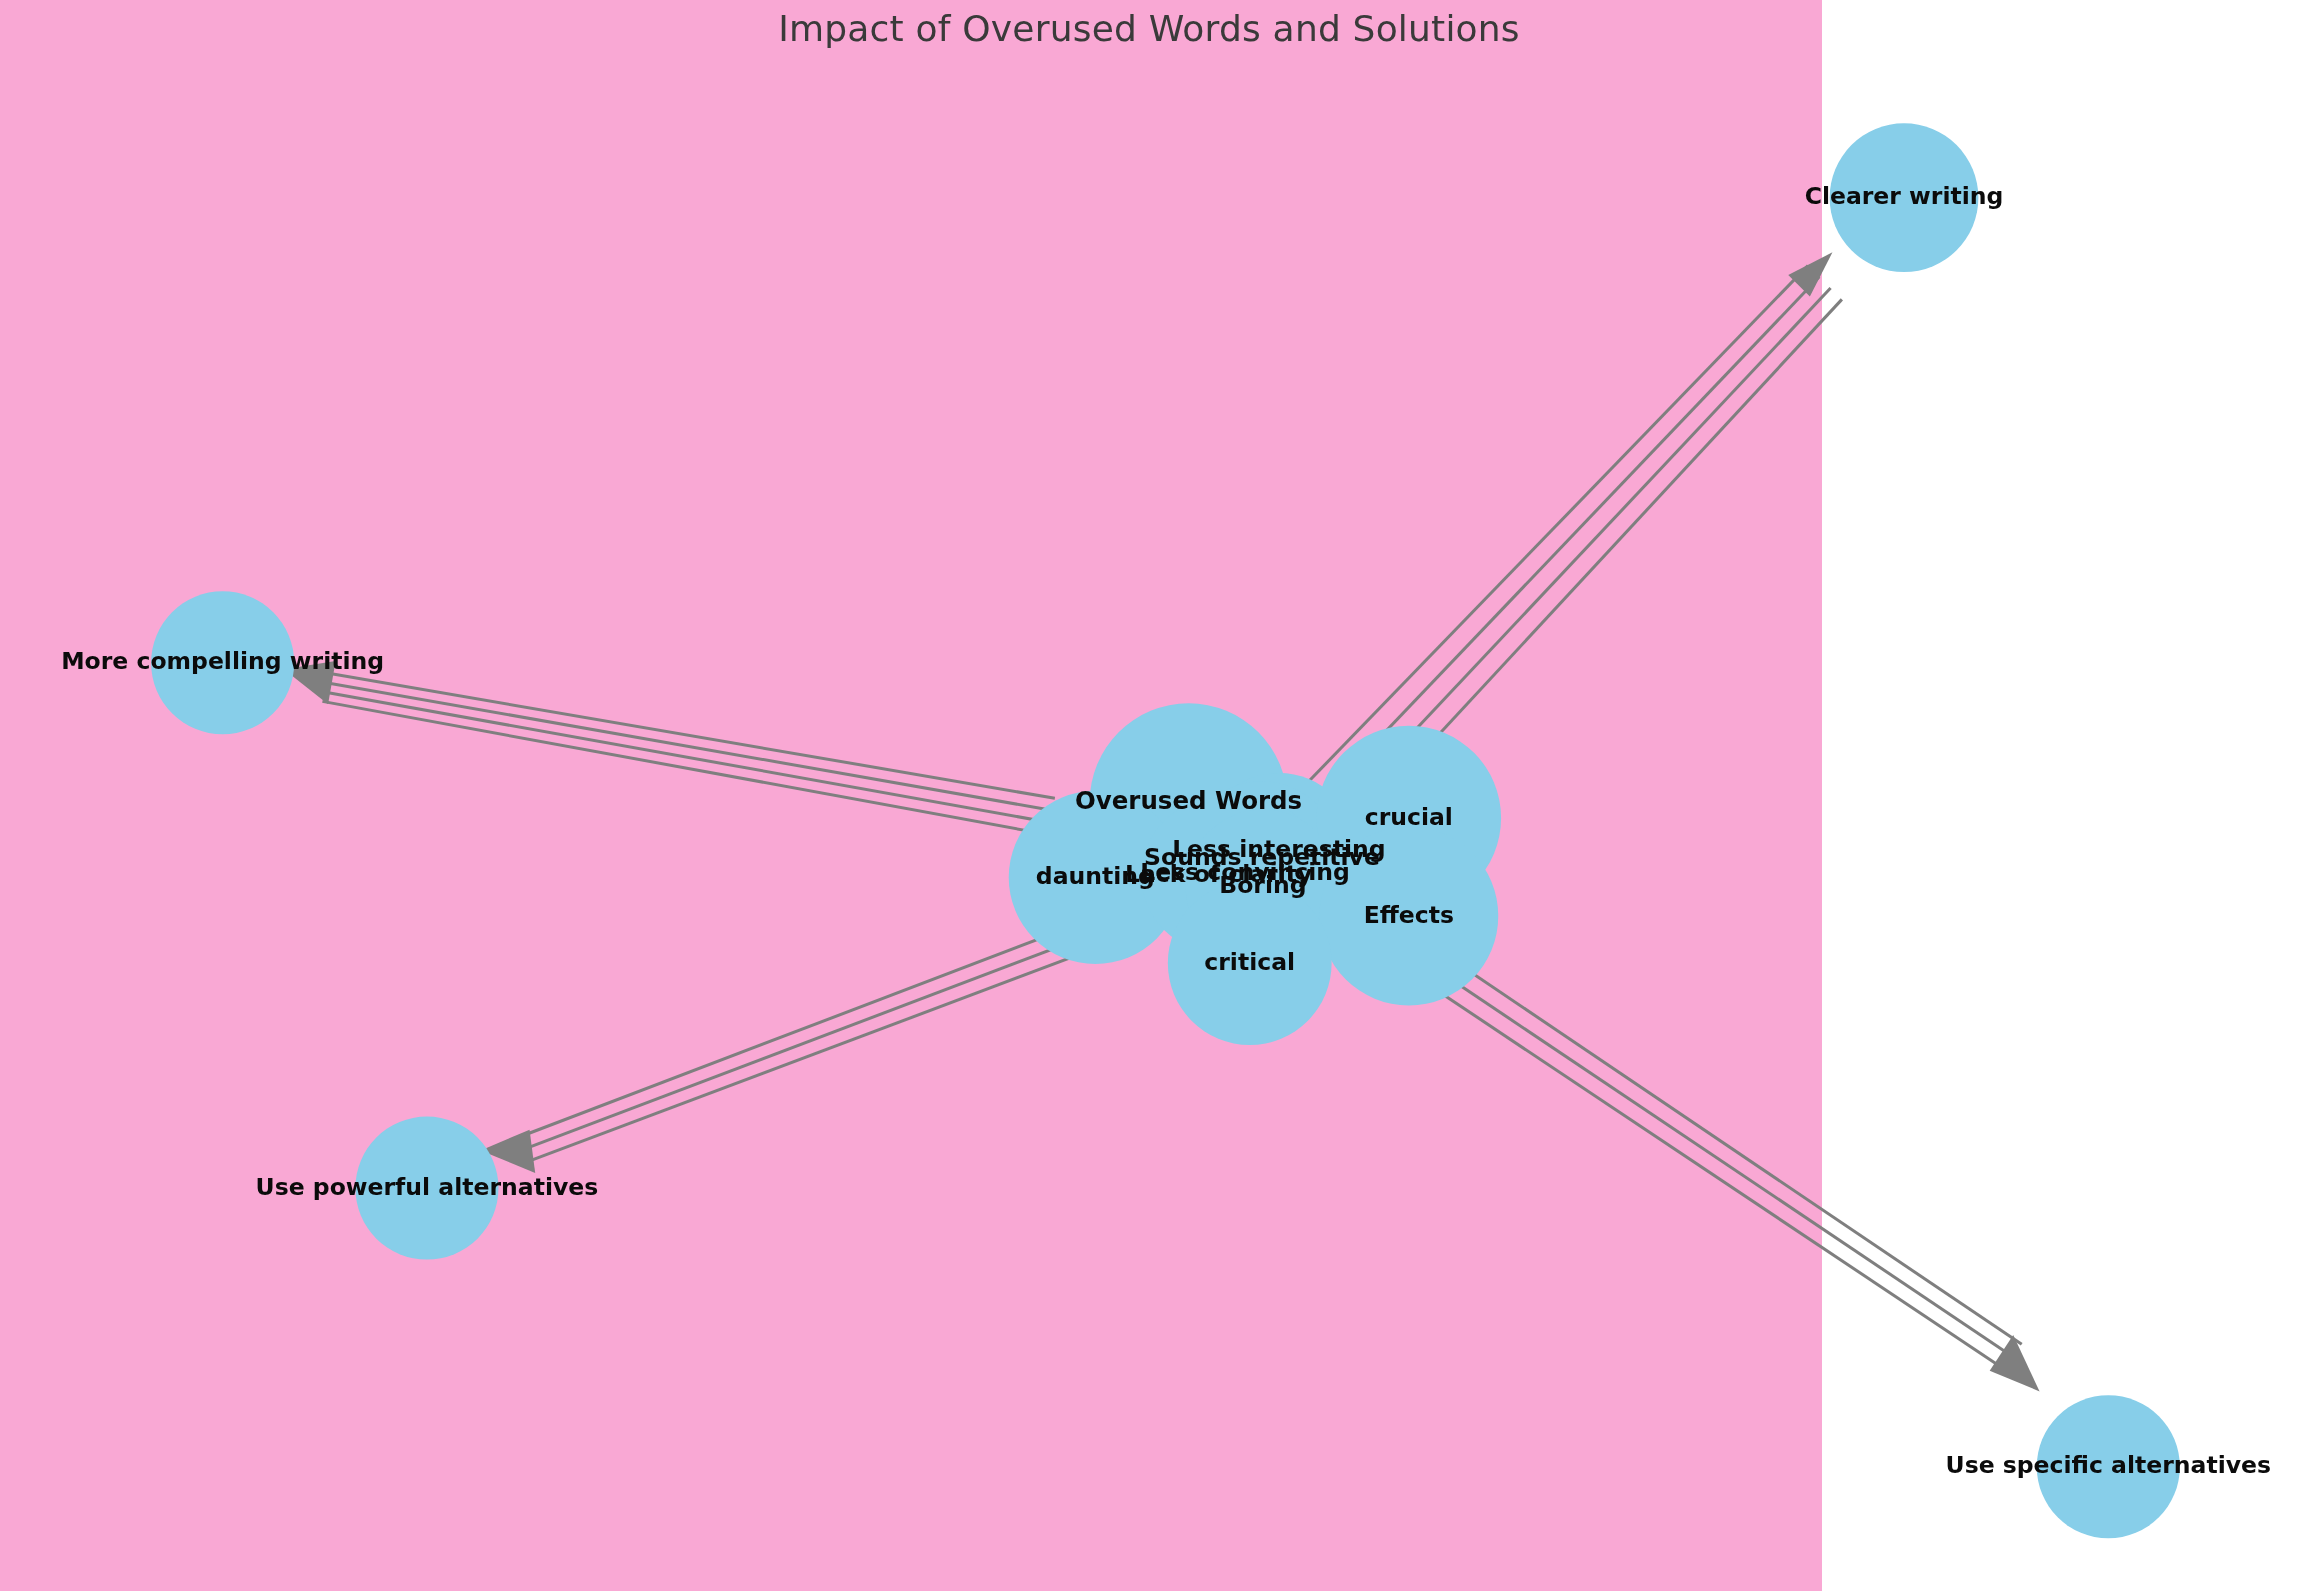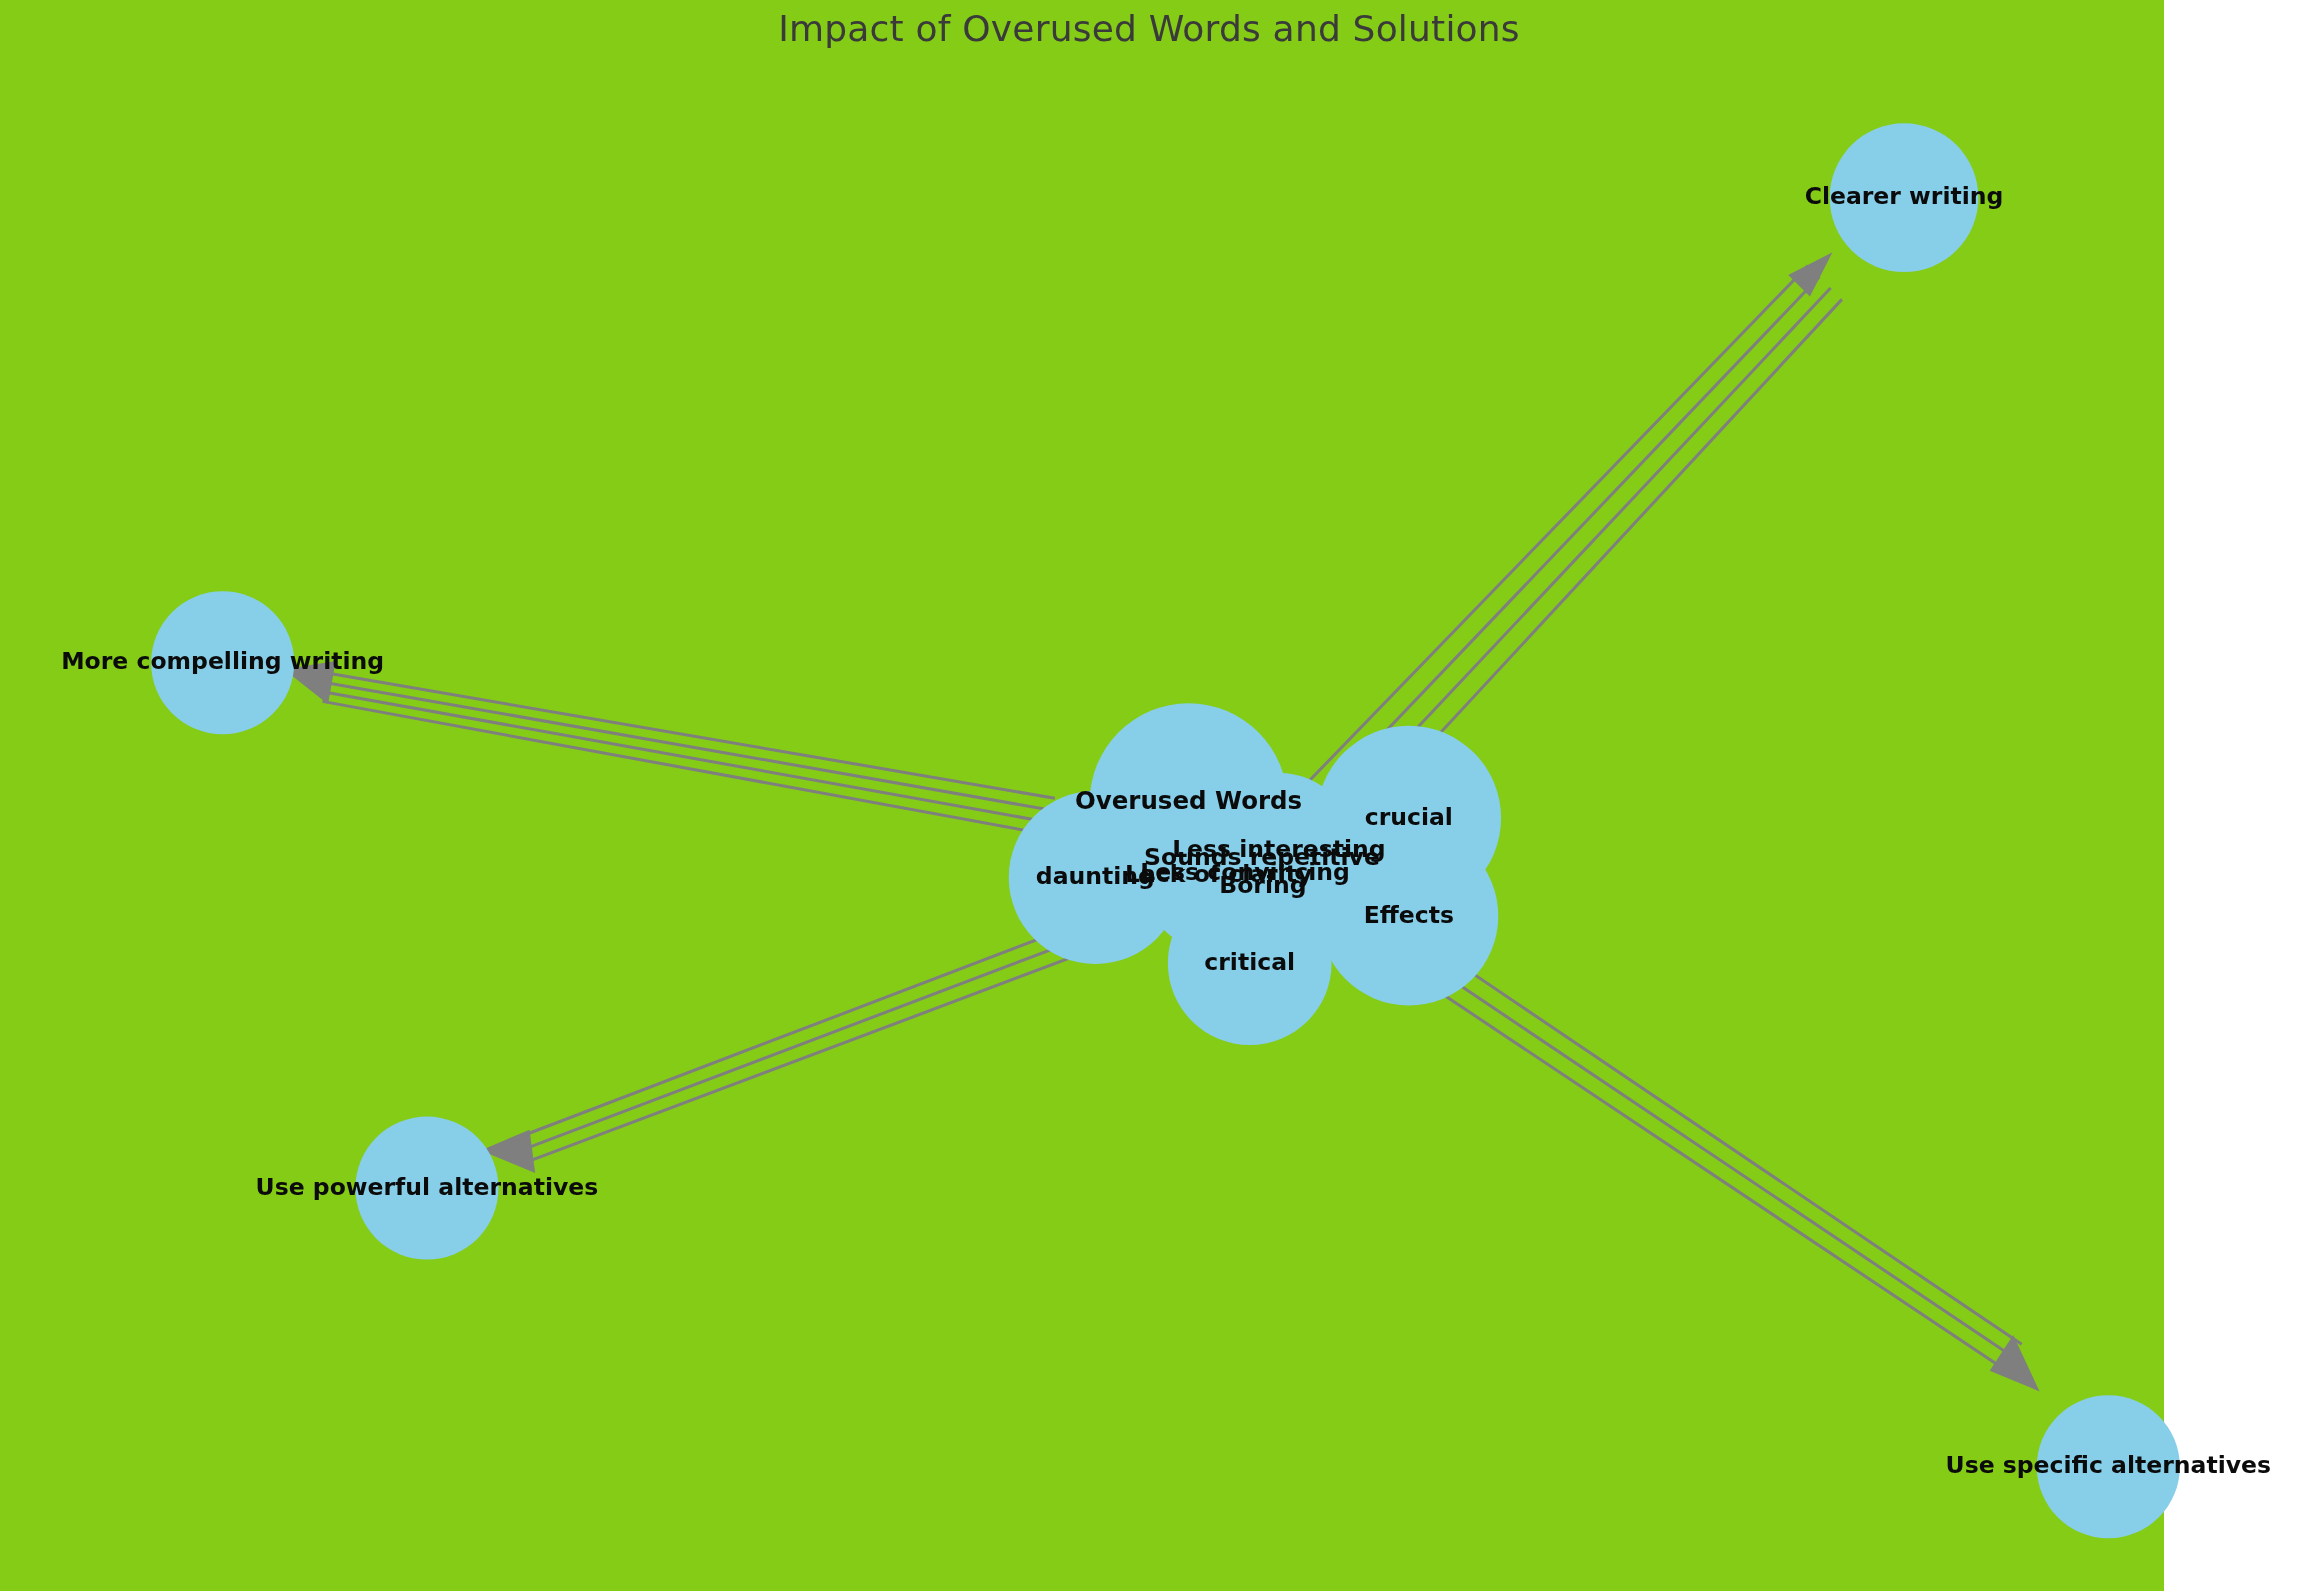--- a/index.html
+++ b/index.html
@@ -11,23 +11,23 @@
   body {
     width: 2298px;
     height: 1591px;
     font-family: "DejaVu Sans", sans-serif;
     overflow: hidden;
     position: relative;
   }
   #graph-root {
     position: absolute;
     left: 0; top: 0;
-    width: 2164px;
+    width: 1822px;
     height: 1591px;
-    background: #84cc16;
+    background: #f9a8d4;
   }
   #chart-title {
     position: absolute;
     left: 0;
     top: 7.5px;
     width: 2298px;
     text-align: center;
     font-family: "DejaVu Sans", sans-serif;
     font-size: 36px;
     font-weight: 400;

